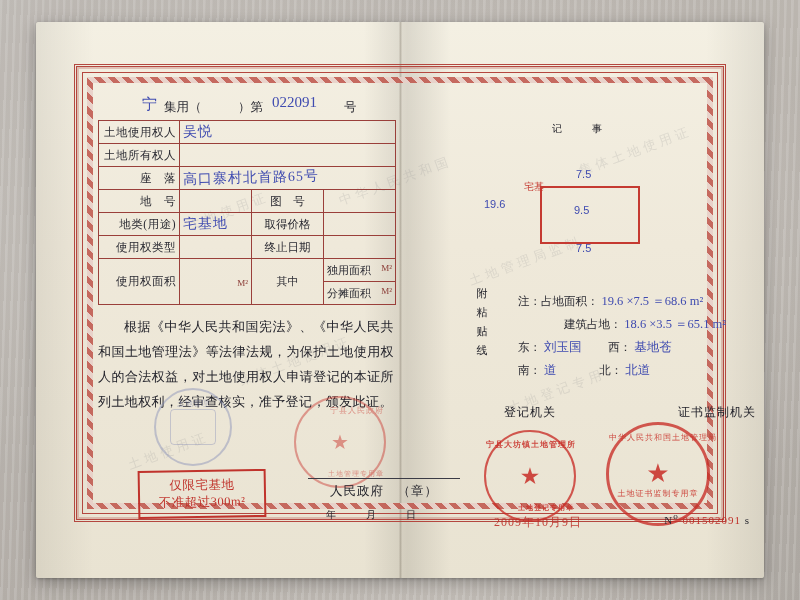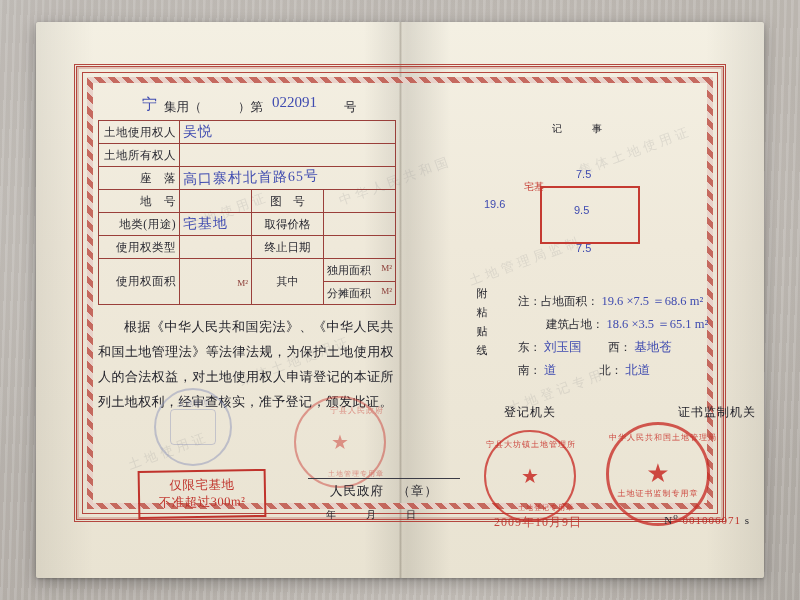--- a/index.html
+++ b/index.html
@@ -558,21 +558,21 @@
       <div>粘</div>
       <div>贴</div>
       <div>线</div>
     </div>
 
     <div id="notes-text">
       <div>
         <span>注：占地面积：</span>
         <span class="hw">19.6 ×7.5 ＝68.6 m²</span>
       </div>
-      <div style="padding-left:28px;">
+      <div style="padding-left:28px;text-align:center;">
         <span>建筑占地：</span>
         <span class="hw">18.6 ×3.5 ＝65.1 m²</span>
       </div>
       <div>
         <span>东：</span>
         <span class="hw">刘玉国</span>
         <span style="margin-left:24px;">西：</span>
         <span class="hw">基地苍</span>
       </div>
       <div>
@@ -581,33 +581,33 @@
         <span style="margin-left:40px;">北：</span>
         <span class="hw">北道</span>
       </div>
     </div>
 
     <div id="right-bottom-labels">
       <span>登记机关</span>
       <span>证书监制机关</span>
     </div>
 
-    <div class="round-seal" style="left:28px; top:336px; width:92px; height:92px;">
+    <div class="round-seal" style="left:28px; top:336px; width:92px; height:92px;font-weight:bold;">
       <div class="arc-top">宁县大坊镇土地管理所</div>
       <div class="star">★</div>
       <div class="arc-bot">土地登记专用章</div>
     </div>
     <div class="stamp-date" style="left:38px; top:420px;">2009年10月9日</div>
 
     <div class="round-seal" style="left:150px; top:328px; width:104px; height:104px; border-width:3px;">
       <div class="arc-top">中华人民共和国土地管理局</div>
       <div class="star" style="font-size:26px;">★</div>
       <div class="mid">土地证书监制专用章</div>
     </div>
 
     <div id="cert-no">
       <span>N</span><sup>o</sup>
-      <span class="num">001006071</span>
+      <span class="num">001502091</span>
       <span>s</span>
     </div>
   </div>
 
 </div>
 
 </body></html>

